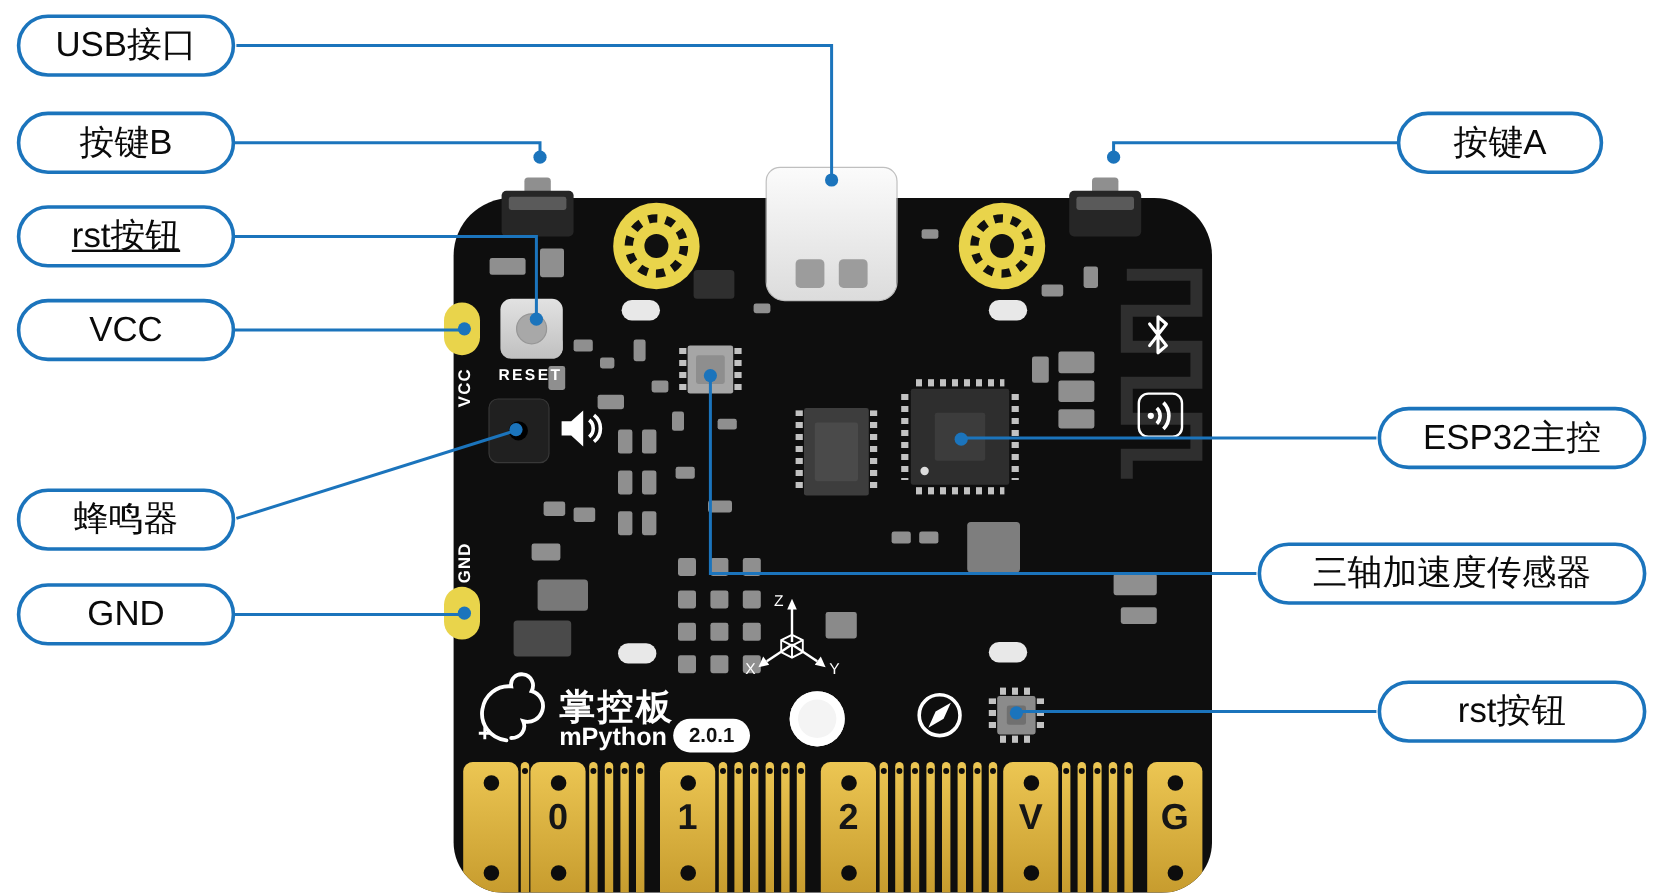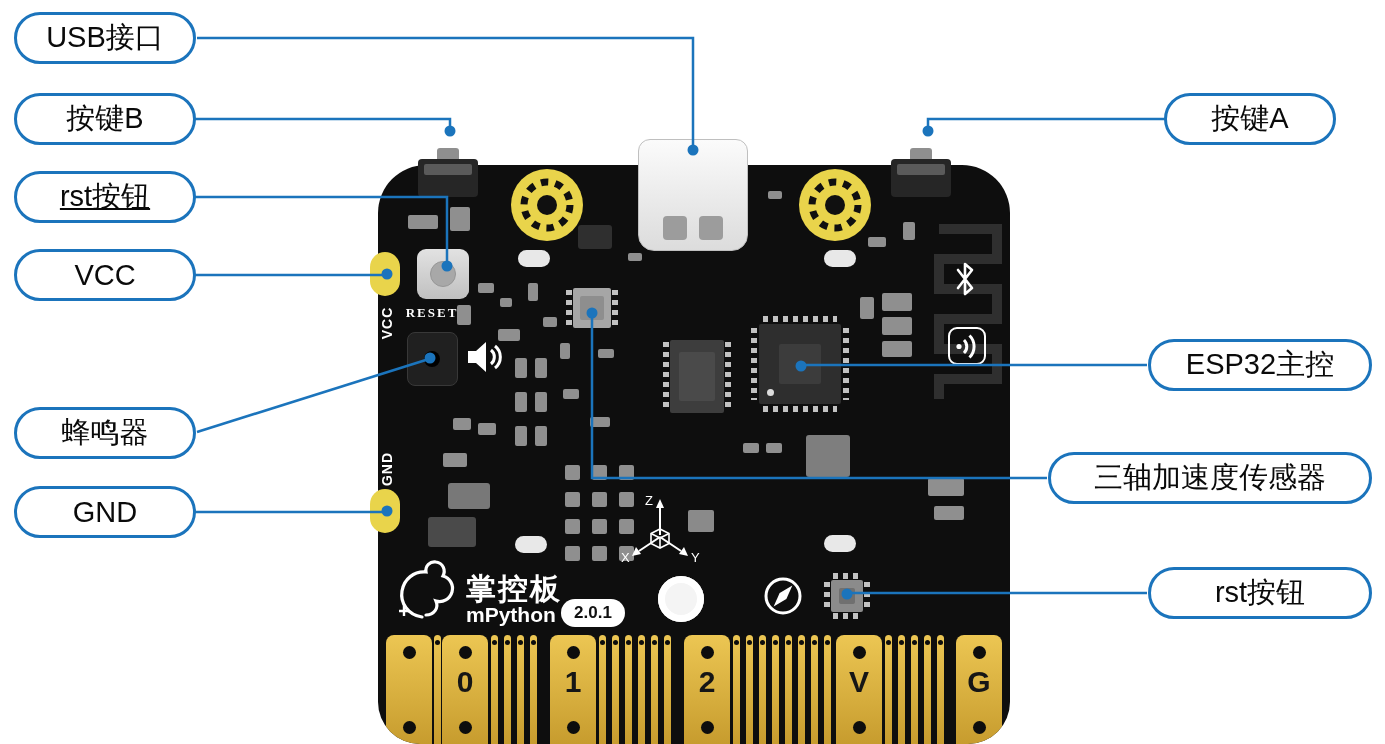--- a/index.html
+++ b/index.html
@@ -43,21 +43,21 @@
   .tact i{position:absolute;top:5px;left:6px;right:6px;height:11px;background:#5a5a5a;border-radius:2px;}
   .tact-b{left:40px;} .tact-a{left:513px;}
   .tact-nub{top:-17px;width:22px;height:13px;background:#8f8f8f;border-radius:3px 3px 0 0;z-index:3;}
   .nub-b{left:59px;} .nub-a{left:532px;}
 
   .reset-btn{left:39px;top:84px;width:52px;height:50px;border-radius:9px;
              background:linear-gradient(180deg,#e2e2e2,#c0c0c0);z-index:3;}
   .reset-btn i{position:absolute;left:13px;top:12px;width:26px;height:26px;border-radius:50%;
                background:#a8a8a8;border:1px solid #969696;box-sizing:border-box;}
   .sstext{color:#fff;font-weight:bold;letter-spacing:2px;font-size:13px;text-align:center;z-index:4;}
-  .reset-label{left:14px;top:140px;width:80px;font-family:Liberation Serif, serif;}
+  .reset-label{left:24px;top:140px;width:80px;}
 
   .edge-tab{left:-8px;width:30px;height:44px;background:#e9d44b;border-radius:15px;z-index:3;}
   .tab-vcc{top:87px;} .tab-gnd{top:324px;}
   .vtext{width:44px;height:16px;transform:rotate(-90deg);color:#fff;font-weight:bold;
          font-size:14px;letter-spacing:1px;text-align:center;z-index:4;}
   .vcc-text{left:-13px;top:150px;} .gnd-text{left:-13px;top:296px;}
 
   .buzzer{left:29px;top:167px;width:51px;height:54px;background:#202020;border:1px solid #383838;
           border-radius:8px;box-sizing:border-box;z-index:3;}
   .buzzer i{position:absolute;left:16px;top:18px;width:16px;height:16px;border-radius:50%;background:#000;}

